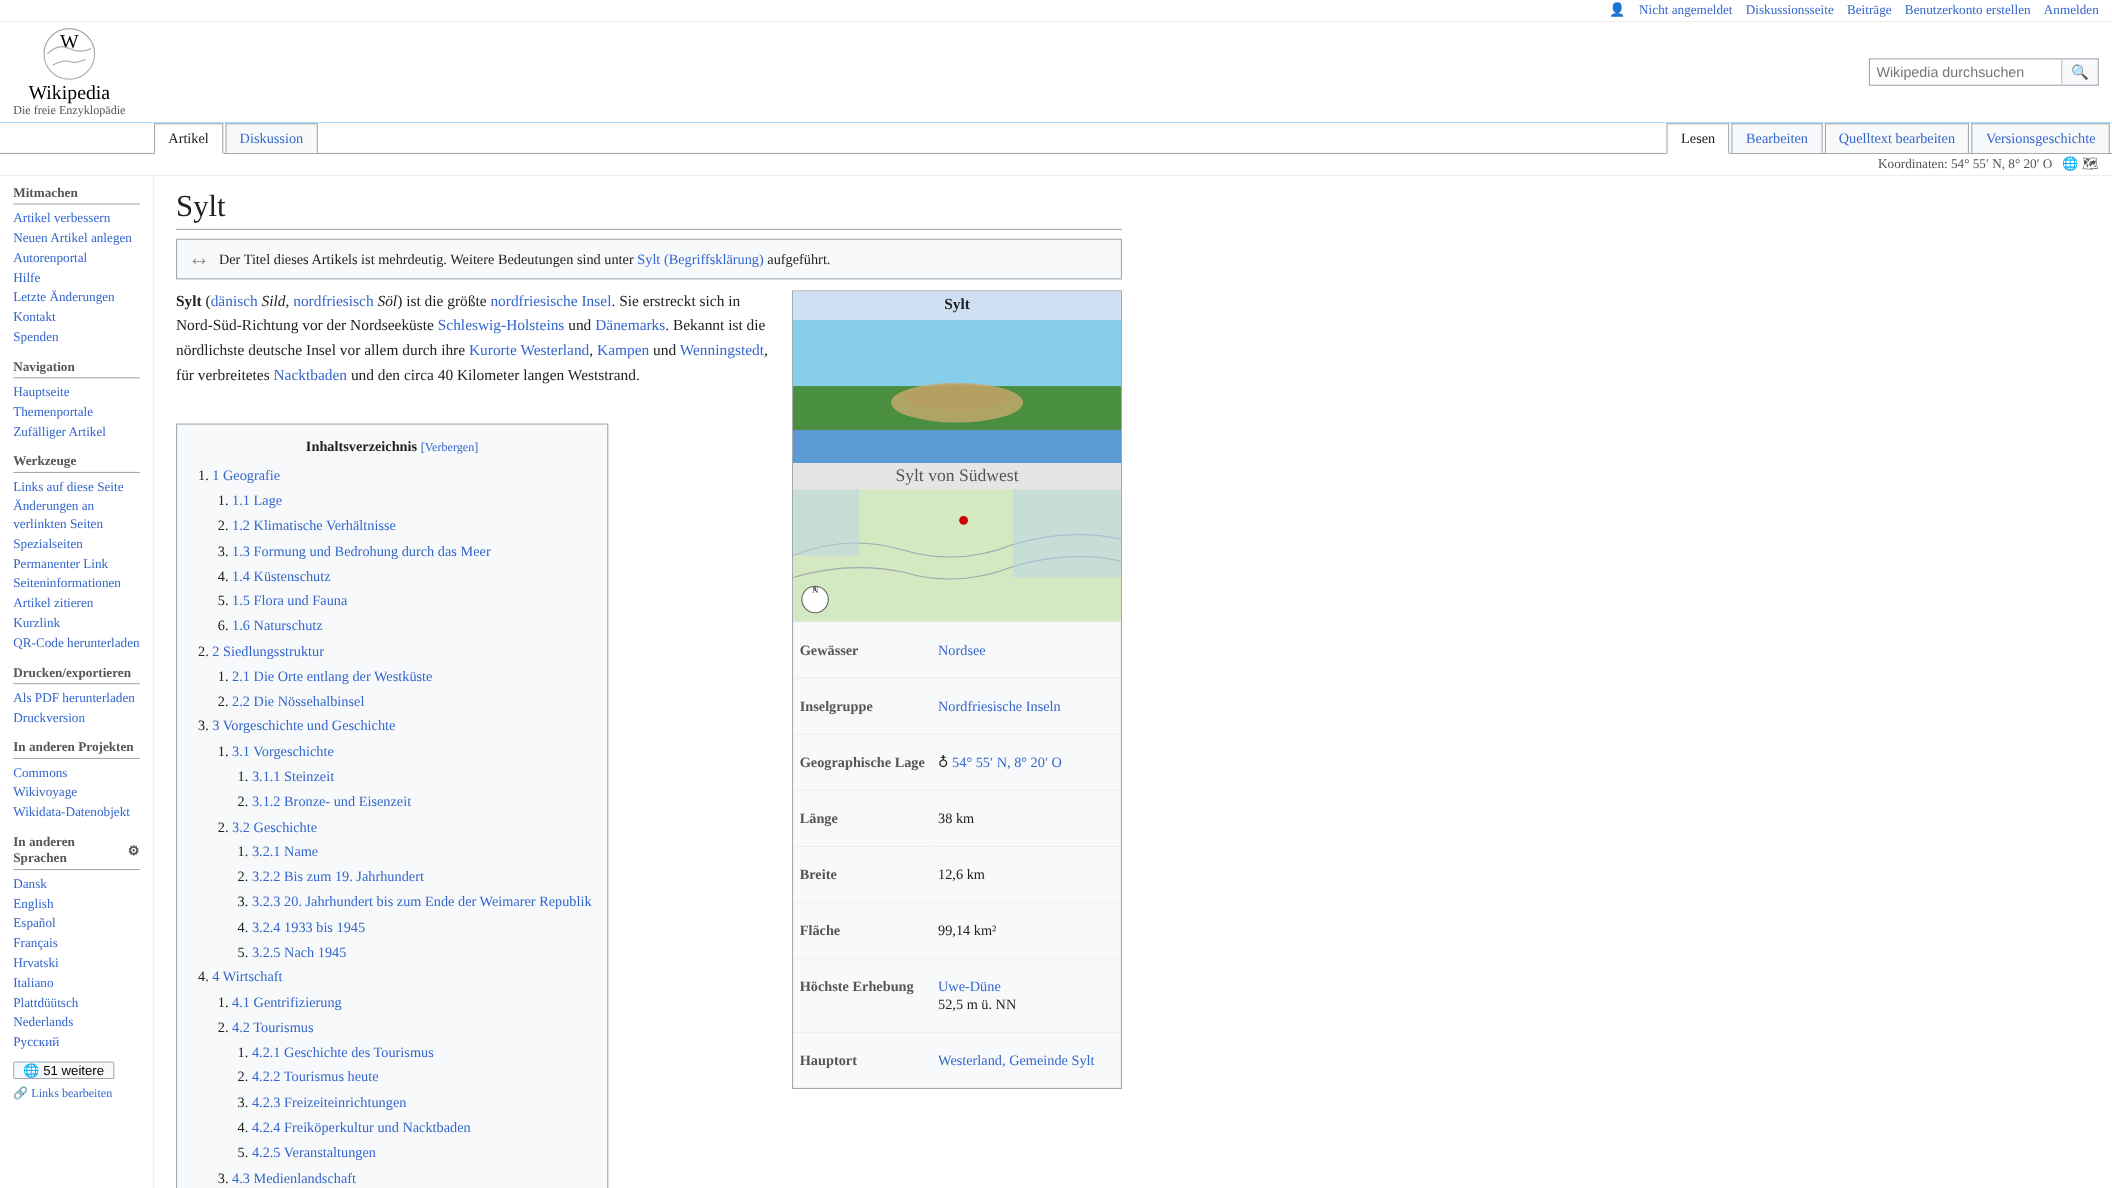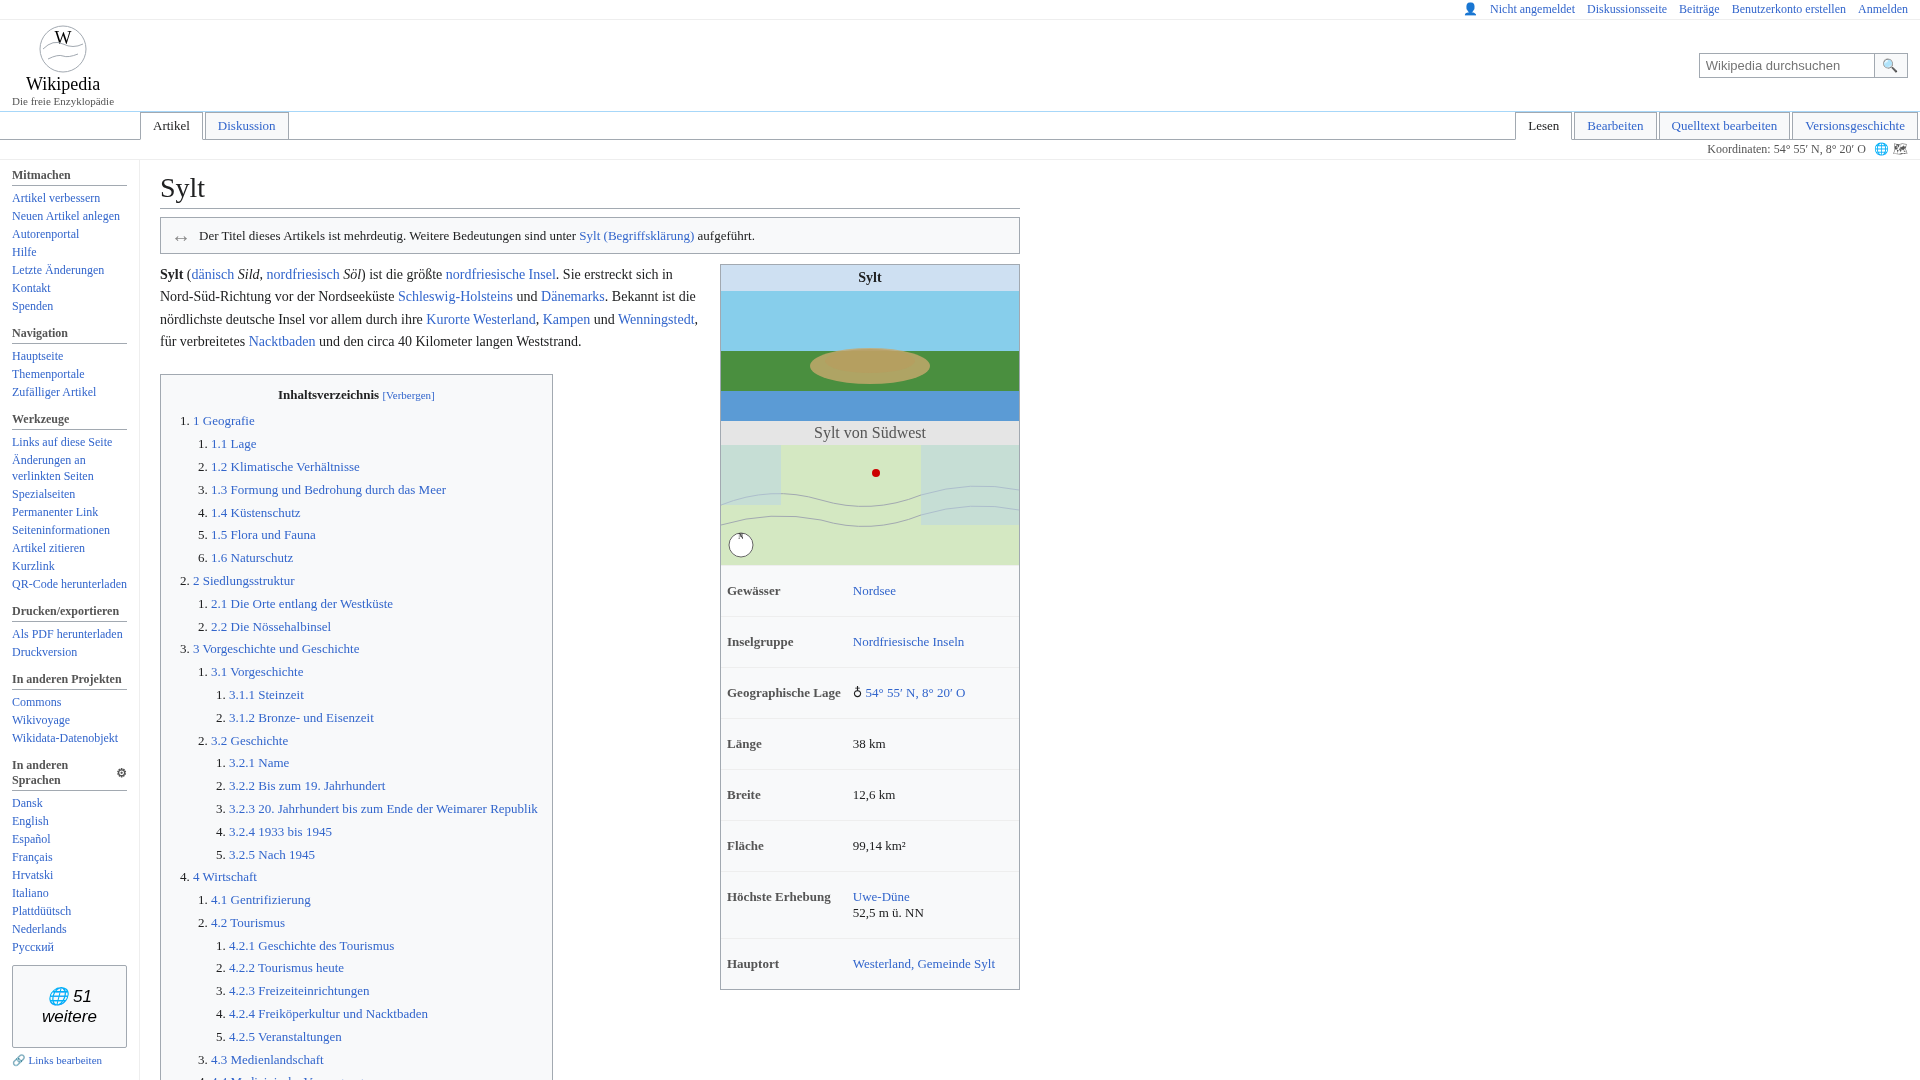--- a/index.html
+++ b/index.html
@@ -50,32 +50,32 @@
     .infobox-title { background: #cee0f2; text-align: center; font-weight: bold; padding: 5px; font-size: 14px; }
     .infobox-image { text-align: center; }
     .infobox-caption { text-align: center; font-size: 16px; padding: 3px; background: #e5e5e5; color: #555; }
     .infobox table { width: 100%; border-collapse: collapse; }
     .infobox td { padding: 17px 6px; vertical-align: top; border-top: 1px solid #eee; }
     .infobox td:first-child { font-weight: bold; color: #555; white-space: nowrap; width: 40%; }
     .infobox td:last-child { color: #202122; }
 
     
     #article-text { font-size: 14px; line-height: 1.6; }
-    #article-text p { margin-bottom: 10px; }
+    #article-text p { margin-bottom: 21px; }
 
     
     #toc { border: 1px solid #a2a9b1; background: #f8f9fa; padding: 10px 14px; display: inline-block; margin: 10px 0 14px 0; font-size: 13px; min-width: 280px; }
     #toc-title { font-weight: bold; text-align: center; margin-bottom: 6px; }
     #toc ol, #toc ul { padding-left: 18px; }
     #toc li { margin: 2px 0; }
     #toc a { color: #3366cc; }
     #toc .toc-toggle { font-size: 11px; font-weight: normal; color: #3366cc; cursor: pointer; }
 
     
-    .tools-btn { background: #f8f9fa; border: 1px solid #a2a9b1; padding: 20px 8px; font-size: 17px; cursor: pointer; border-radius: 2px; margin-top: 4px; font-style: italic; }
+    .tools-btn { background: #f8f9fa; border: 1px solid #a2a9b1; padding: 0 8px; font-size: 12px; cursor: pointer; border-radius: 2px; margin-top: 4px; }
 
     
     .island-image { width: 298px; height: 130px; background: linear-gradient(180deg, #87CEEB 40%, #228B22 60%, #4682B4 80%); display: flex; align-items: center; justify-content: center; font-size: 11px; color: #fff; }
 
     
     .small-map-placeholder { width: 298px; height: 120px; background: #d4e8c2; display: flex; align-items: center; justify-content: center; font-size: 11px; color: #555; }
 
     
     .gear-icon { font-size: 12px; }
 

